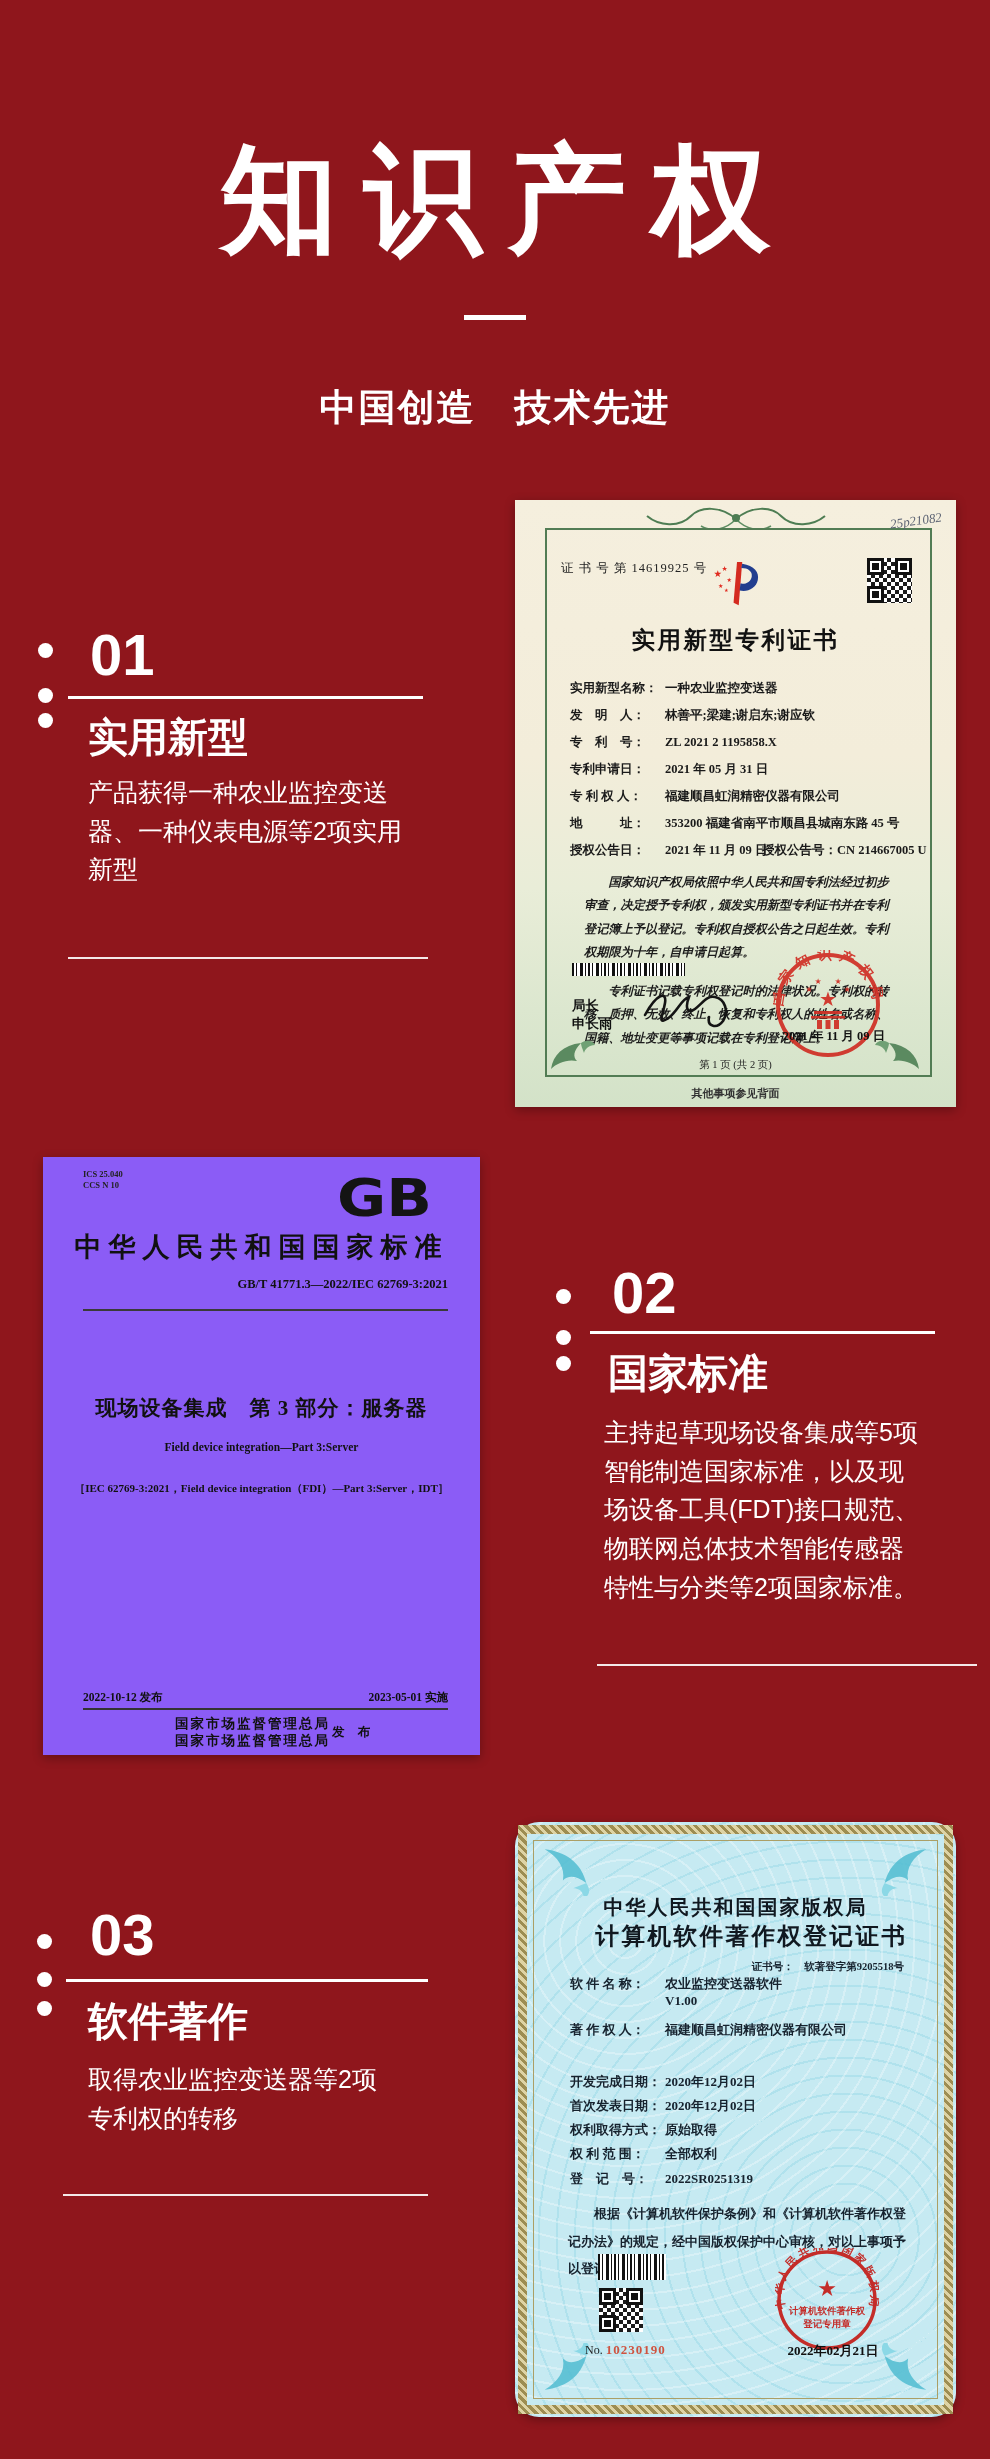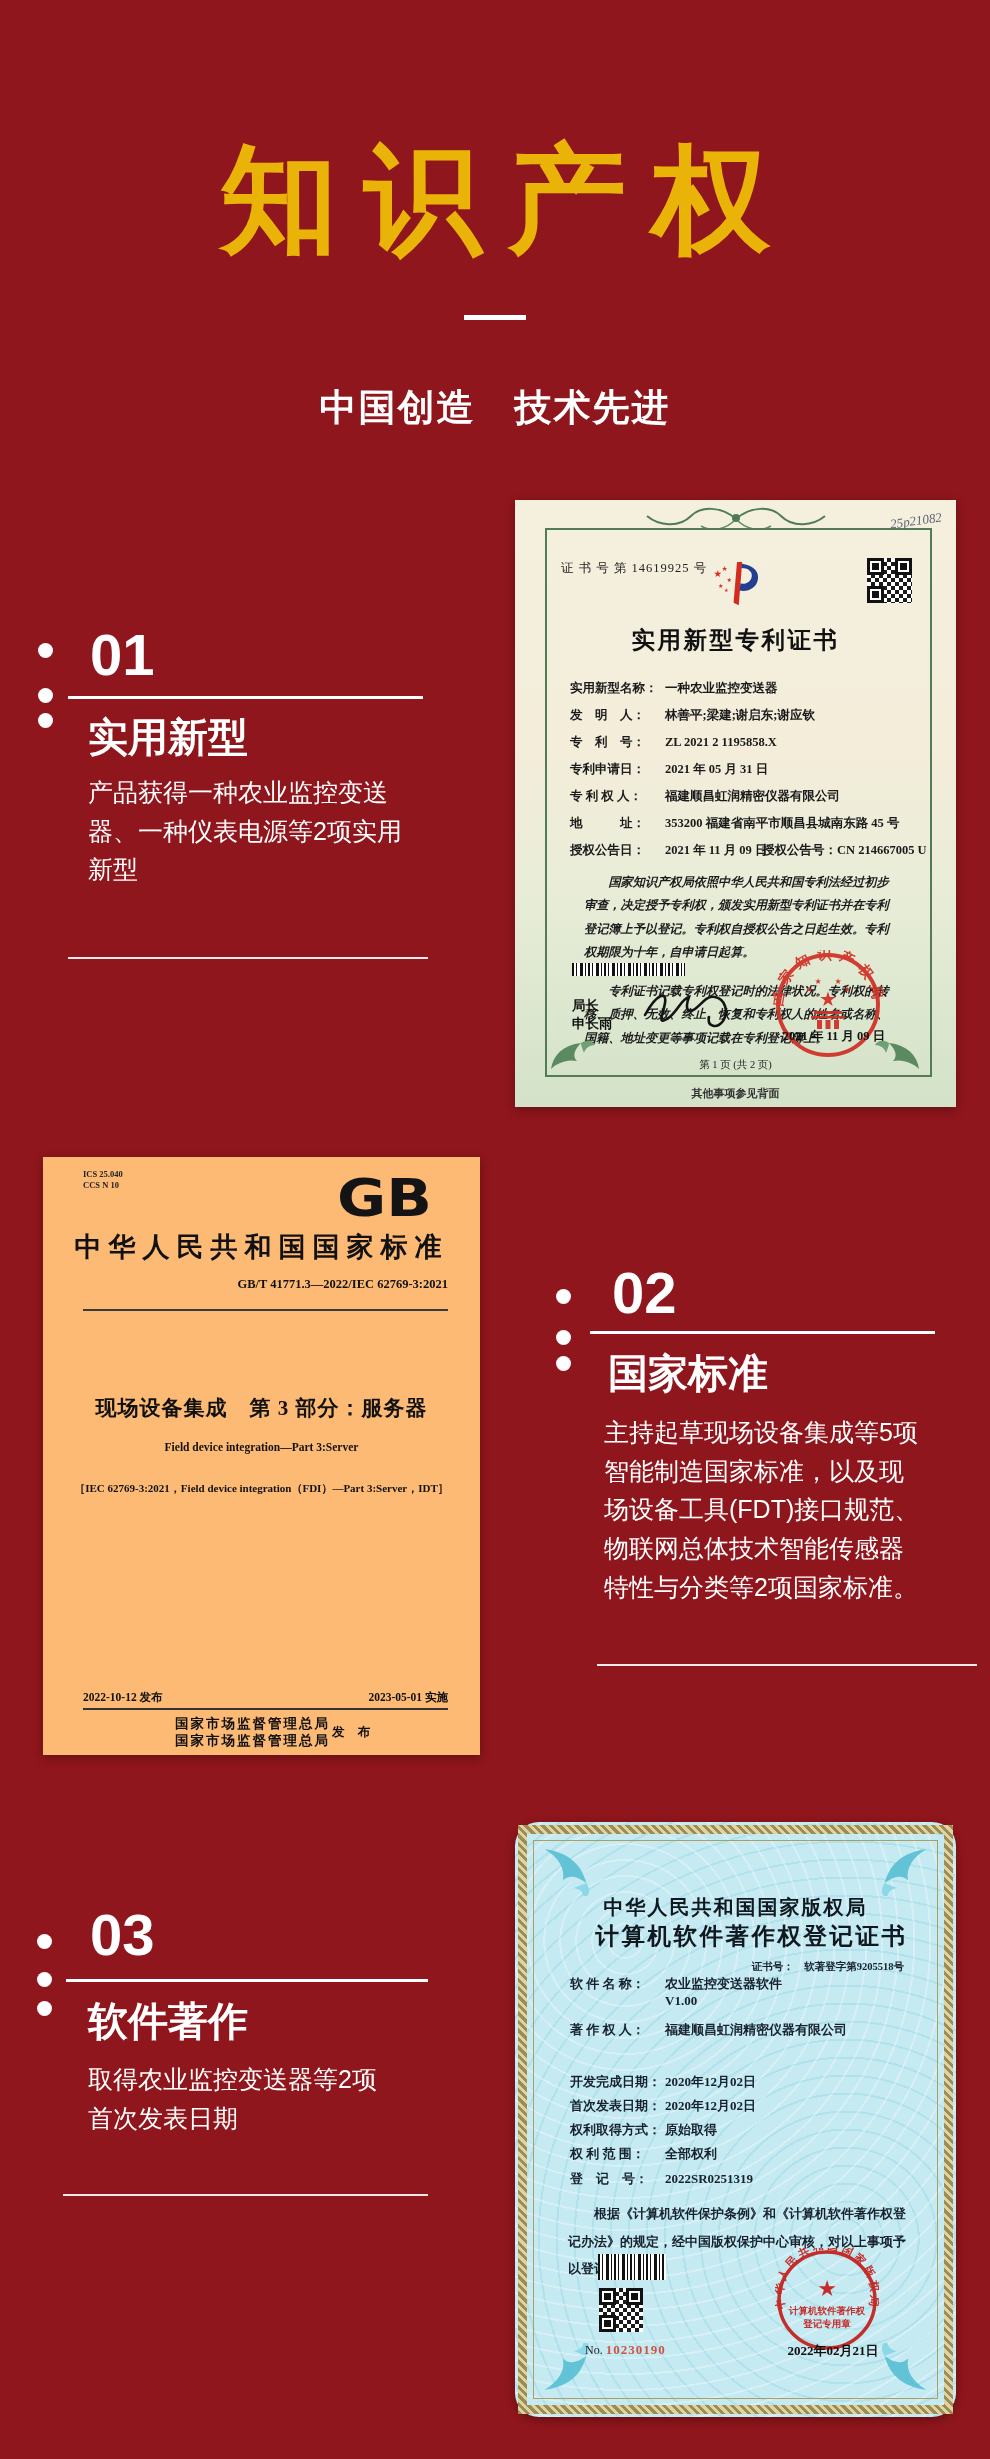--- a/index.html
+++ b/index.html
@@ -1,20 +1,20 @@
 <!DOCTYPE html>
 <html><head>
 <meta charset="utf-8">
 <style>
   html,body{margin:0;padding:0;}
   body{font-family:"Liberation Sans",sans-serif;}
   #page{position:relative;width:990px;height:2459px;background:#8F161C;overflow:hidden;margin:0 auto;}
   .abs{position:absolute;}
   
-  .page-title{top:138px;left:0;width:990px;text-align:center;color:#eab308;font-size:118px;font-weight:800;letter-spacing:26px;line-height:1.05;white-space:nowrap;}
+  .page-title{top:138px;left:0;width:990px;text-align:center;color:#ffffff;font-size:118px;font-weight:800;letter-spacing:26px;line-height:1.05;white-space:nowrap;}
   .page-title span{margin-right:-26px;}
   .title-divider{top:315px;left:464px;width:62px;height:5px;background:#fff;}
   .page-subtitle{top:383px;left:0;width:990px;text-align:center;color:#fff;font-size:37px;font-weight:700;letter-spacing:2px;}
   
   .dot{width:15px;height:15px;border-radius:50%;background:#fff;}
   .sec-number{color:#fff;font-size:58px;font-weight:800;line-height:1.1;}
   .sec-underline{height:3px;background:#fff;}
   .sec-heading{color:#fff;font-size:40px;font-weight:800;}
   .sec-line{color:#fff;font-size:25px;font-weight:500;line-height:38.7px;white-space:nowrap;}
   .sec-rule{height:2px;background:rgba(255,255,255,.9);}
@@ -40,21 +40,21 @@
   .c1-sealdate{left:256px;top:528px;width:126px;text-align:center;font-size:12.5px;font-weight:700;color:#111;}
   .c1-page{left:0;top:558px;width:100%;text-align:center;font-size:10.5px;color:#222;}
   .c1-back{left:0;top:586px;width:100%;text-align:center;font-size:11px;color:#333;font-weight:600;}
   .c1-ornament{left:50%;top:4px;transform:translateX(-50%);}
   
   .qr{background:#fff repeating-conic-gradient(#1b1b1b 0% 25%,#fff 0% 50%);background-size:8px 8px;}
   .qr i{position:absolute;width:11px;height:11px;border:3px solid #111;background:#fff;}
   .qr i::after{content:"";position:absolute;inset:2px;background:#111;}
   .qr .f1{left:0;top:0;} .qr .f2{right:0;top:0;} .qr .f3{left:0;bottom:0;}
   
-  .cert2{left:43px;top:1157px;width:437px;height:598px;background:#fdba74;font-family:"Liberation Serif",serif;}
+  .cert2{left:43px;top:1157px;width:437px;height:598px;background:#8b5cf6;font-family:"Liberation Serif",serif;}
   .c2-ics{left:40px;top:12px;font-size:8.5px;font-weight:700;color:#222;line-height:1.35;}
   .c2-logo{right:48px;top:10px;font-size:48px;font-weight:900;color:#141414;transform:scale(1.25,1.08);transform-origin:right top;font-family:"DejaVu Sans",sans-serif;}
   .c2-title{left:0;top:72px;width:100%;text-align:center;font-size:27px;font-weight:700;letter-spacing:7px;color:#111;white-space:nowrap;}
   .c2-stdno{right:32px;top:120px;font-size:12.5px;font-weight:700;color:#111;}
   .c2-rule{left:40px;right:32px;top:152px;height:2px;background:#3a3a3a;}
   .c2-doctitle{left:0;top:237px;width:100%;text-align:center;font-size:21px;font-weight:800;color:#111;letter-spacing:1px;}
   .c2-en{left:0;top:284px;width:100%;text-align:center;font-size:11.5px;font-weight:700;color:#111;}
   .c2-iec{left:0;top:324px;width:100%;text-align:center;font-size:11px;font-weight:700;color:#111;}
   .c2-date-l{left:40px;top:533px;font-size:11.5px;font-weight:700;color:#111;}
   .c2-date-r{right:32px;top:533px;font-size:11.5px;font-weight:700;color:#111;}
@@ -227,21 +227,21 @@
   <div class="abs sec-rule" style="left:597px;top:1664px;width:380px;"></div>
 
   <div class="abs dot" style="left:37px;top:1934px;"></div>
   <div class="abs dot" style="left:37px;top:1972px;"></div>
   <div class="abs dot" style="left:37px;top:2001px;"></div>
   <div class="abs sec-number" style="left:90px;top:1903px;">03</div>
   <div class="abs sec-underline" style="left:66px;top:1979px;width:362px;"></div>
   <div class="abs sec-heading" style="left:88px;top:1994px;">软件著作</div>
   <div class="abs" style="left:88px;top:2060px;">
     <div class="sec-line">取得农业监控变送器等2项</div>
-    <div class="sec-line">首次发表日期</div>
+    <div class="sec-line">专利权的转移</div>
   </div>
   <div class="abs sec-rule" style="left:63px;top:2194px;width:365px;"></div>
 
   <div class="abs cert cert3">
     <div class="abs c3-border"></div>
     <div class="abs c3-innerline"></div>
 
     <svg class="abs" style="left:22px;top:22px;" width="70" height="52" viewBox="0 0 50 40">
       <path d="M4,4 C20,6 32,14 36,30 C28,24 22,24 18,28 C20,18 14,10 4,4 Z" fill="#56BFD3" opacity="0.9"></path>
       <path d="M36,30 C40,36 38,40 34,42 C34,36 30,34 26,34 C31,32 34,31 36,30Z" fill="#8BD8E6"></path>

